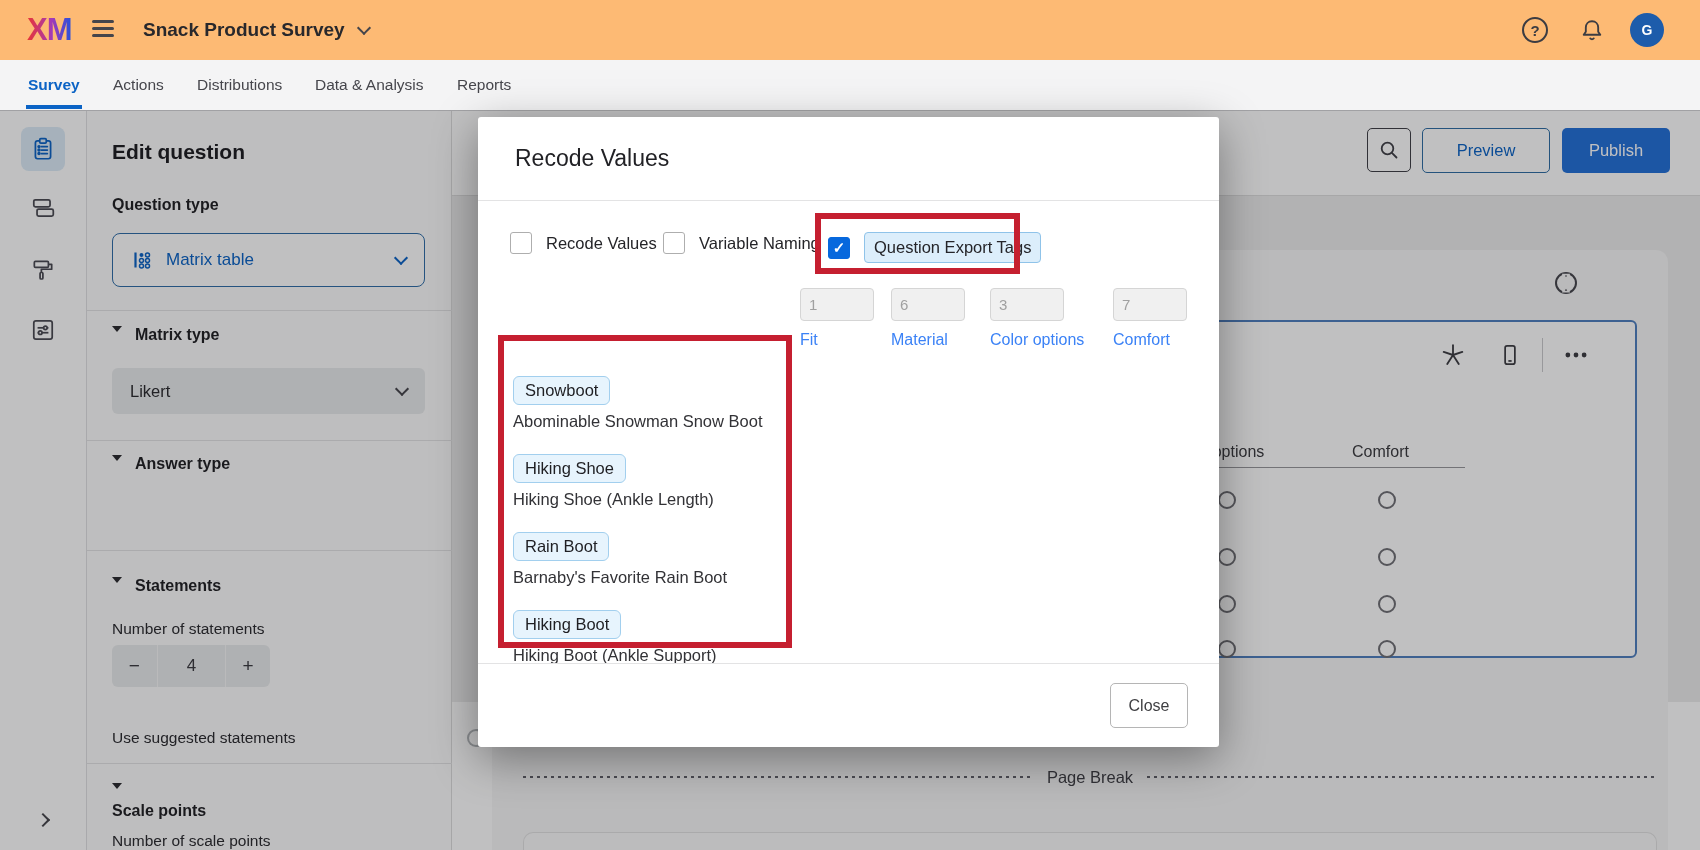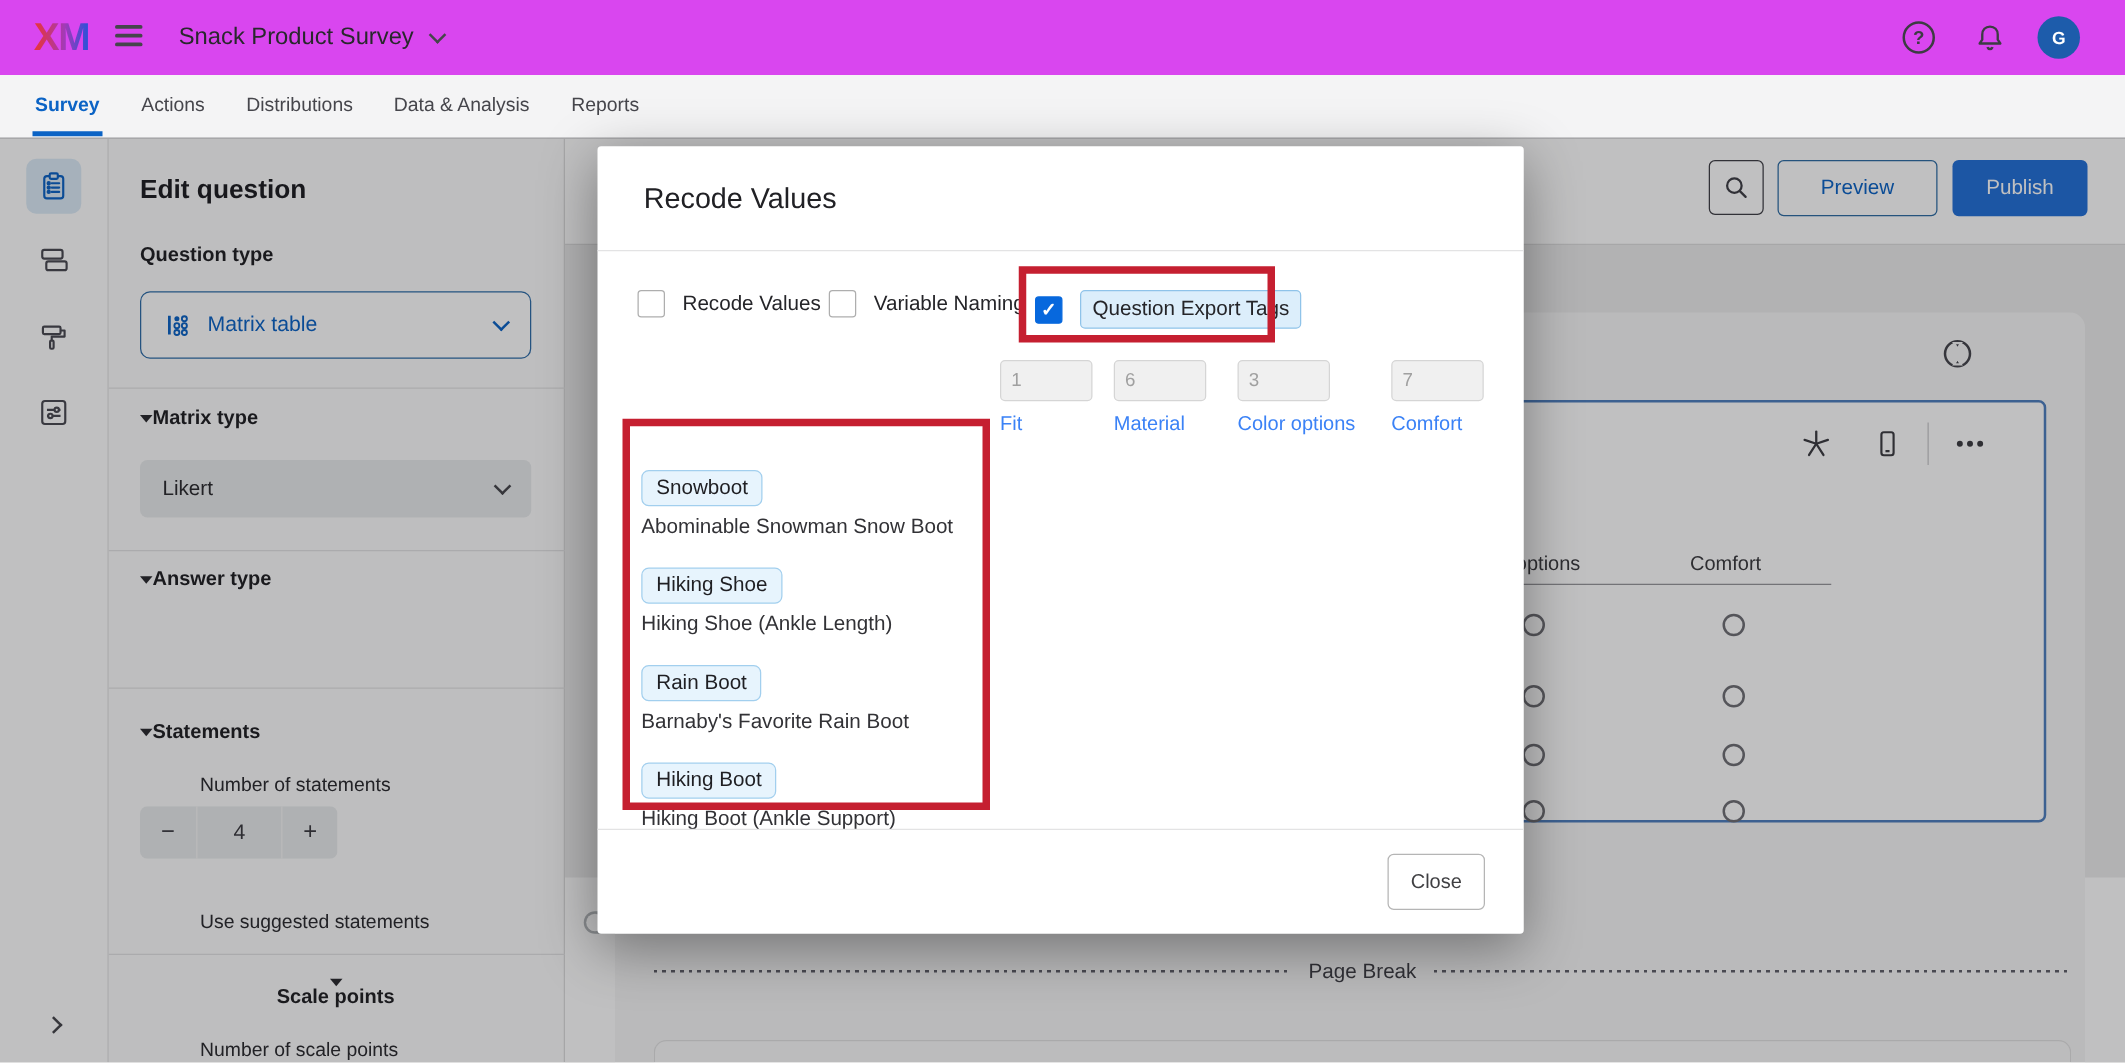--- a/index.html
+++ b/index.html
@@ -1,27 +1,27 @@
 <!DOCTYPE html>
 <html><head>
 <meta charset="utf-8">
 <style>
   html,body{margin:0;padding:0;background:#e8e8e8;}
   #stage{position:relative;width:1700px;height:850px;overflow:hidden;background:#fff;
          font-family:"Liberation Sans",sans-serif;color:#2a2a2e;}
   .abs{position:absolute;}
   
-  #topbar{position:absolute;left:0;top:0;width:1700px;height:60px;background:#d946ef;border-bottom:1px solid #e4e4e6;z-index:5;}
+  #topbar{position:absolute;left:0;top:0;width:1700px;height:60px;background:#fdba74;border-bottom:1px solid #e4e4e6;z-index:5;}
   .logo{position:absolute;left:27px;top:12px;font-size:31px;font-weight:800;letter-spacing:-1px;
         background:linear-gradient(90deg,#e4353f 5%,#a23ab8 55%,#3150d8 95%);
         -webkit-background-clip:text;background-clip:text;color:transparent;}
   .hamburger{position:absolute;left:92px;top:20px;width:22px;height:19px;cursor:pointer;}
   .hamburger span{display:block;height:2.6px;background:#45454b;border-radius:2px;margin-bottom:4.4px;}
   .title-group{position:absolute;left:143px;top:0;height:60px;display:flex;align-items:center;gap:14px;cursor:pointer;}
-  .survey-title{font-size:19px;font-weight:400;color:#28282c;}
+  .survey-title{font-size:19px;font-weight:700;color:#28282c;}
   .chev{display:inline-block;width:8px;height:8px;border-right:2px solid #45454b;border-bottom:2px solid #45454b;transform:rotate(45deg);margin-top:-4px;}
   .help-btn{position:absolute;left:1522px;top:17px;width:26px;height:26px;border:2px solid #3c3c42;border-radius:50%;
             display:flex;align-items:center;justify-content:center;font-size:15px;font-weight:700;color:#3c3c42;box-sizing:border-box;}
   .bell-btn{position:absolute;left:1578px;top:16px;width:28px;height:28px;}
   .avatar{position:absolute;left:1630px;top:13px;width:34px;height:34px;border-radius:50%;background:#1d5cab;color:#fff;
           display:flex;align-items:center;justify-content:center;font-size:14px;font-weight:700;}
   
   #tabbar{position:absolute;left:0;top:60px;width:1700px;height:50px;background:#f4f4f5;border-bottom:1px solid #d6d6d8;z-index:5;}
   .tab{position:absolute;top:0;height:49px;line-height:50px;font-size:15.5px;color:#46464c;cursor:pointer;}
   .tab.active{color:#0b63c5;font-weight:700;}
@@ -29,22 +29,22 @@
   
   #content{position:absolute;left:0;top:110px;width:1700px;height:592px;background:#ededed;}
   #rail{position:absolute;left:0;top:0;width:87px;height:740px;background:#fff;border-right:1px solid #e1e1e3;box-sizing:border-box;}
   .rail-item{position:absolute;left:21px;width:44px;height:44px;display:flex;align-items:center;justify-content:center;border-radius:8px;cursor:pointer;color:#4a4a52;}
   .rail-item.active{background:#dcebf7;color:#0b63c5;}
   #panel{position:absolute;left:87px;top:0;width:365px;height:740px;background:#fcfcfc;border-right:1px solid #dcdcdc;box-sizing:border-box;}
   .px{position:absolute;left:25px;width:313px;}
   .p-div{position:absolute;left:0;width:365px;height:1px;background:#e3e3e4;}
   .panel-title{font-size:21px;font-weight:600;color:#1d1d21;}
   .panel-label{font-size:16px;font-weight:700;color:#1f1f23;}
-  .panel-sublabel{font-size:15.5px;color:#2a2a2e;margin-left:48px;}
-  .sec-head{display:flex;align-items:center;gap:0;font-size:16px;font-weight:700;color:#1f1f23;cursor:pointer;}
+  .panel-sublabel{font-size:15.5px;color:#2a2a2e;}
+  .sec-head{display:flex;align-items:flex-start;gap:13px;font-size:16px;font-weight:700;color:#1f1f23;cursor:pointer;}
   .tri{width:0;height:0;border-left:5px solid transparent;border-right:5px solid transparent;border-top:6px solid #2a2a2e;}
   .qtype-dd{height:54px;border:1.5px solid #2e6da8;border-radius:8px;background:#fff;display:flex;align-items:center;gap:13px;
             padding:0 18px;box-sizing:border-box;color:#0b63c5;font-size:17px;font-weight:500;cursor:pointer;}
   .qtype-dd .chev{border-color:#0b63c5;margin-left:auto;}
   .grey-dd{height:46px;background:#e9ebec;border-radius:6px;display:flex;align-items:center;padding:0 18px;box-sizing:border-box;
            font-size:16.5px;color:#2a2a2e;cursor:pointer;}
   .grey-dd .chev{margin-left:auto;}
   .stepper{display:flex;height:42px;width:158px;border-radius:6px;overflow:hidden;}
   .step-cell{background:#e9ebec;display:flex;align-items:center;justify-content:center;font-size:19px;color:#3a3a40;}
   .toggle{width:36px;height:18px;border-radius:9px;background:#b4b8bb;position:relative;cursor:pointer;}

